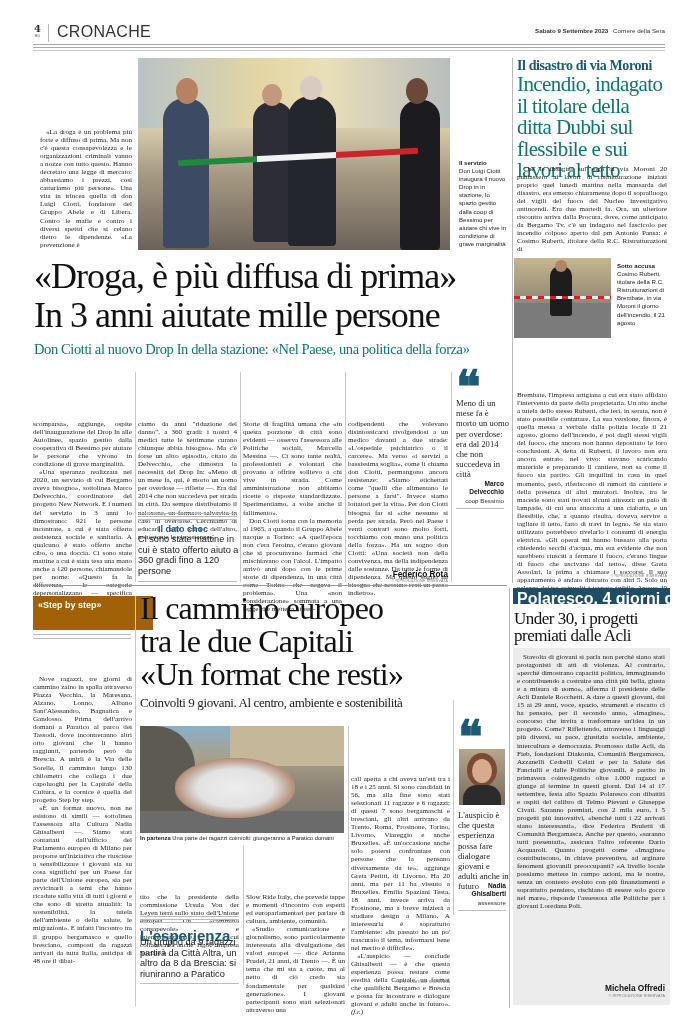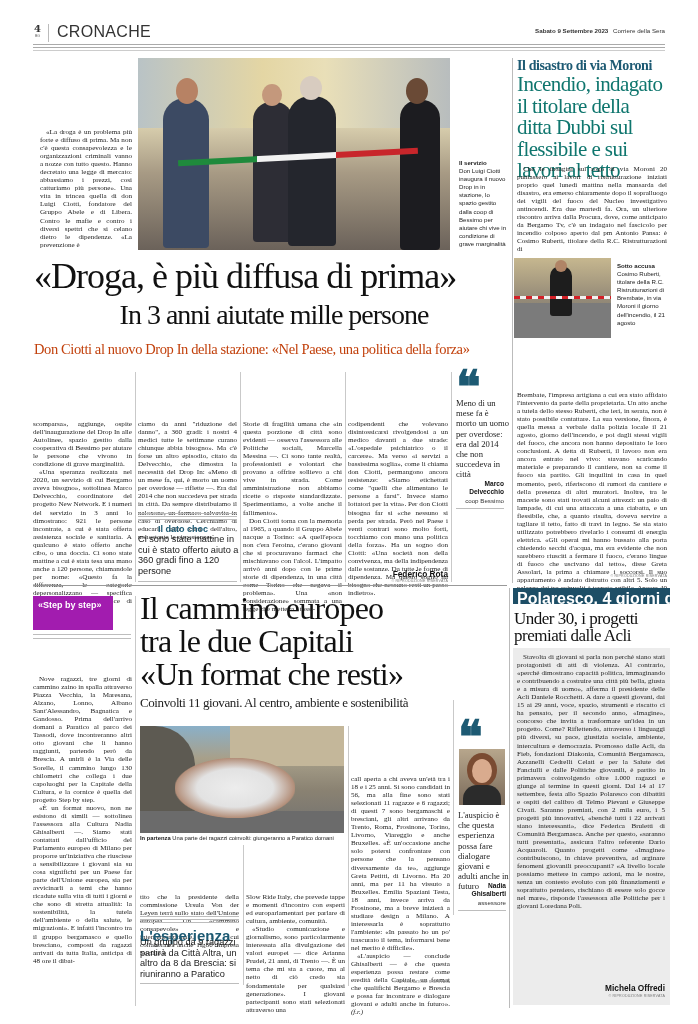--- a/index.html
+++ b/index.html
@@ -54,23 +54,23 @@
   <div class="abs" style="left:268px;top:20px;width:22px;height:26px;background:#6a4a36;border-radius:50%;"></div>
   <div class="abs" style="left:40px;top:96px;width:240px;height:6px;background:linear-gradient(90deg,#1f8a3c 0 33%,#f2f2f2 33% 66%,#c8262b 66% 100%);transform:rotate(-3deg);"></div>
 </div>
 <div class="abs caption" style="left:459px;top:159px;width:50px;font-size:6.1px;line-height:8.1px;">
   <b>Il servizio</b><br>
   <span>Don Luigi Ciotti inaugura il nuovo Drop in in stazione, lo spazio gestito dalla coop di Bessimo per aiutare chi vive in condizione di grave marginalità</span>
 </div>
 
 <div class="abs serif" style="left:34px;top:256px;width:480px;font-size:29px;line-height:30px;letter-spacing:-1.2px;color:#111;font-family:'Liberation Serif',serif;">
   <div style="font-size:36px;line-height:40px;letter-spacing:-1px;">«Droga, è più diffusa di prima»</div>
-  <div style="font-size:28px;line-height:38px;letter-spacing:-1px;text-align:center;">In 3 anni aiutate mille persone</div>
-</div>
-<div class="abs" style="left:34px;top:341px;width:480px;font-size:14.5px;color:#c2410c;letter-spacing:-0.4px;white-space:nowrap;">Don Ciotti al nuovo Drop In della stazione: «Nel Paese, una politica della forza»</div>
+  <div style="font-size:36px;line-height:38px;letter-spacing:-1px;">In 3 anni aiutate mille persone</div>
+</div>
+<div class="abs" style="left:34px;top:341px;width:480px;font-size:14.5px;color:#0f766e;letter-spacing:-0.4px;white-space:nowrap;">Don Ciotti al nuovo Drop In della stazione: «Nel Paese, una politica della forza»</div>
 
 <div class="abs body-text" style="left:33px;top:372px;width:99px;">
   <p class="noind">scomparsa», aggiunge, ospite dell'inaugurazione del Drop In alle Autolinee, spazio gestito dalla cooperativa di Bessimo per aiutare le persone che vivono in condizione di grave marginalità.</p>
   <p>«Una speranza realizzata nel 2020, un servizio di cui Bergamo aveva bisogno», sottolinea Marco Delvecchio, coordinatore del progetto New Network. E i numeri del servizio in 3 anni lo dimostrano: 921 le persone incontrate, a cui è stata offerta assistenza sociale e sanitaria. A qualcuno è stato offerto anche cibo, o una doccia. Ci sono state mattine a cui è stata tesa una mano anche a 120 persone, chiamandole per nome: «Questo fa la differenza, le categorie depersonalizzano — specifica Enrica Recanati, operatrice di Bessimo —. Fac-</p>
 </div>
 <div class="vrule" style="left:135px;top:372px;height:210px;"></div>
 <div class="abs body-text" style="left:138px;top:372px;width:99px;">
   <p class="noind">ciamo da anni "riduzione del danno", a 360 gradi: i nostri 4 medici tutte le settimane curano chiunque abbia bisogno». Ma c'è forse un altro episodio, citato da Delvecchio, che dimostra la necessità del Drop In: «Meno di un mese fa, qui, è morto un uomo per overdose — riflette —. Era dal 2014 che non succedeva per strada in città. Da sempre distribuiamo il naloxone, un farmaco salvavita in caso di overdose. Cerchiamo di educarli alla cura dell'altro, nonostante le circostanze».</p>
 </div>
 <div class="hrule" style="left:138px;top:513px;width:99px;"></div>
@@ -127,32 +127,32 @@
   <span style="position:absolute;left:4px;top:2px;color:#fff;font-weight:bold;font-size:16px;white-space:nowrap;">Polaresco, 4 giorni di festa</span>
 </div>
 <div class="abs" style="left:514px;top:610px;width:155px;font-size:17px;line-height:17px;letter-spacing:-0.5px;color:#111;font-family:'Liberation Serif',serif;">Under 30, i progetti premiati dalle Acli</div>
 <div class="abs" style="left:513px;top:648px;width:157px;height:357px;background:#ececec;"></div>
 <div class="abs body-text" style="left:517px;top:653px;width:148px;">
   <p>Stavolta di giovani si parla non perché siano stati protagonisti di atti di violenza. Al contrario, «perché dimostrano capacità politica, immaginando e contribuendo a costruire una città più bella, giusta e a misura di uomo», afferma il presidente delle Acli Daniele Rocchetti. A dare a questi giovani, dai 15 ai 29 anni, voce, spazio, strumenti e riscatto ci ha pensato, per il secondo anno, «Imagine», concorso che invita a trasformare un'idea in un progetto. Come? Riflettendo, attraverso i linguaggi più diversi, su pace, giustizia sociale, ambiente, intercultura e democrazia. Promosso dalle Acli, da Fieb, fondazioni Diakonia, Comunità Bergamasca, Azzanelli Cedrelli Celati e per la Salute dei Fanciulli e dalle Politiche giovanili, è partito in primavera coinvolgendo oltre 1.000 ragazzi e giunge al termine in questi giorni. Dal 14 al 17 settembre, festa allo Spazio Polaresco con dibattiti e ospiti del calibro di Telmo Pievani e Giuseppe Civati. Saranno premiati, con 2 mila euro, i 5 progetti più innovativi, «benché tutti i 22 arrivati siano interessanti», dice Federica Bruletti di Comunità Bergamasca. Anche per questo, «saranno tutti presentati», assicura l'altro referente Dario Acquaroli. Quanto progetti come «Imagine» contribuiscono, in chiave preventiva, ad arginare fenomeni giovanili preoccupanti? «A livello locale possiamo mettere in campo azioni, ma le nostre, senza un contesto evoluto con più finanziamenti e soprattutto pensiero, rischiano di essere solo gocce nel mare», risponde l'assessora alle Politiche per i giovani Loredana Poli.</p>
 </div>
 <div class="abs sig" style="left:517px;top:983px;width:148px;">Michela Offredi</div>
 <div class="abs credit" style="left:517px;top:994px;width:148px;">© RIPRODUZIONE RISERVATA</div>
 
-<div class="abs sans" style="left:33px;top:596px;width:80px;height:34px;background:#a21caf;">
+<div class="abs sans" style="left:33px;top:596px;width:120px;height:34px;background:#a16207;">
   <span style="position:absolute;left:5px;top:4px;color:#fff;font-weight:bold;font-size:9px;white-space:nowrap;">«Step by step»</span>
 </div>
 <div class="hrule" style="left:33px;top:634px;width:98px;"></div>
 <div class="hrule" style="left:33px;top:638px;width:98px;"></div>
 
 <div class="abs" style="left:140px;top:592px;width:350px;font-family:'Liberation Serif',serif;color:#111;">
   <div style="font-size:32px;line-height:33px;letter-spacing:-0.8px;">Il cammino europeo</div>
   <div style="font-size:32px;line-height:33px;letter-spacing:-0.8px;">tra le due Capitali</div>
   <div style="font-size:32px;line-height:33px;letter-spacing:-0.8px;">«Un format che resti»</div>
 </div>
-<div class="abs" style="left:140px;top:695px;width:350px;font-size:13px;color:#222;letter-spacing:-0.4px;white-space:nowrap;">Coinvolti 11 giovani. Al centro, ambiente e sostenibilità</div>
+<div class="abs" style="left:140px;top:695px;width:350px;font-size:13px;color:#222;letter-spacing:-0.4px;white-space:nowrap;">Coinvolti 9 giovani. Al centro, ambiente e sostenibilità</div>
 
 <div class="vrule" style="left:135px;top:596px;height:410px;"></div>
 <div class="abs body-text" style="left:33px;top:675px;width:99px;">
   <p>Nove ragazzi, tre giorni di cammino zaino in spalla attraverso Piazza Vecchia, la Maresana, Alzano, Lonno, Albano Sant'Alessandro, Bagnatica e Gandosso. Prima dell'arrivo domani a Paratico al parco dei Tassodi, dove incontreranno altri otto giovani che li hanno raggiunti, partendo però da Brescia. A unirli è la Via delle Sorelle, il cammino lungo 130 chilometri che collega i due capoluoghi per la Capitale della Cultura, e la cornice è quella del progetto Step by step.</p>
   <p>«È un format nuovo, non ne esistono di simili — sottolinea l'assessora alla Cultura Nadia Ghisalberti —. Siamo stati contattati dall'ufficio del Parlamento europeo di Milano per proporre un'iniziativa che riuscisse a sensibilizzare i giovani sia su cosa significhi per un Paese far parte dell'Unione europea, sia per avvicinarli a temi che hanno ricadute sulla vita di tutti i giorni e che sono di stretta attualità: la sostenibilità, la tutela dell'ambiente o della salute, le migrazioni». E infatti l'incontro tra il gruppo bergamasco e quello bresciano, composti da ragazzi arrivati da tutta Italia, anticipa di 48 ore il dibat-</p>
 </div>
 
 <div class="photo" style="left:140px;top:726px;width:204px;height:107px;background:linear-gradient(180deg,#8ab0c8 0%,#a8a08a 30%,#8a8272 60%,#707070 100%);">
   <div class="abs" style="left:0;top:0;width:55px;height:107px;background:#5d5a52;border-radius:0 40px 0 0;"></div>
   <div class="abs" style="left:90px;top:0;width:114px;height:40px;background:#c4b79a;"></div>

